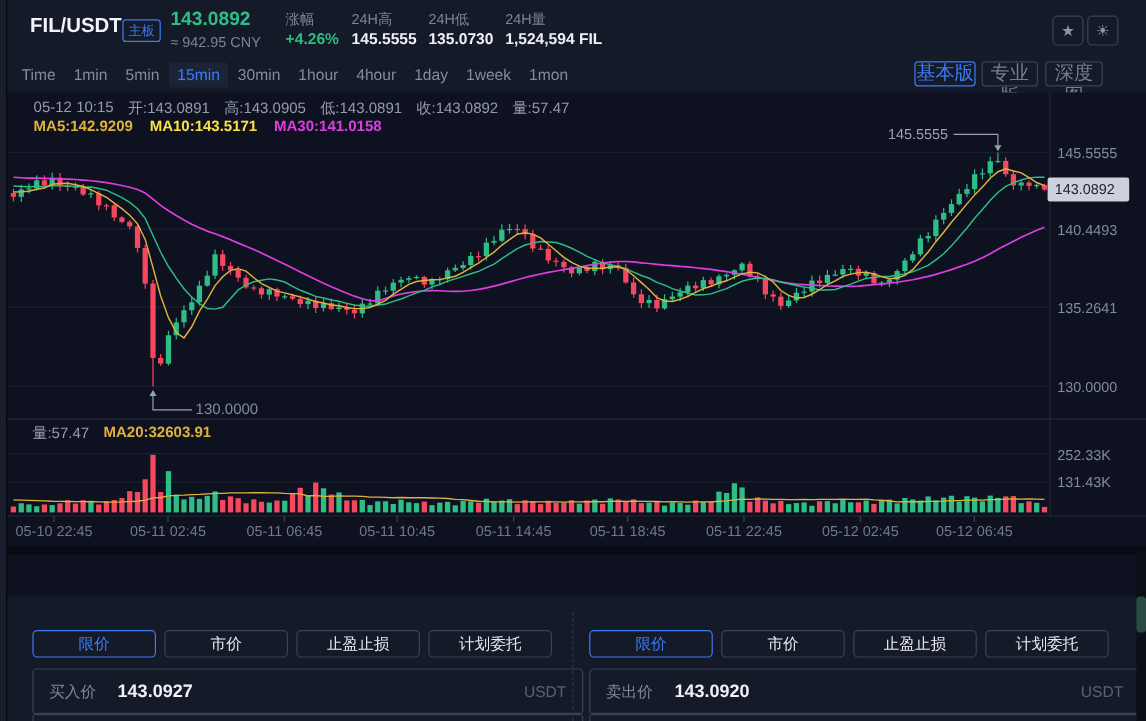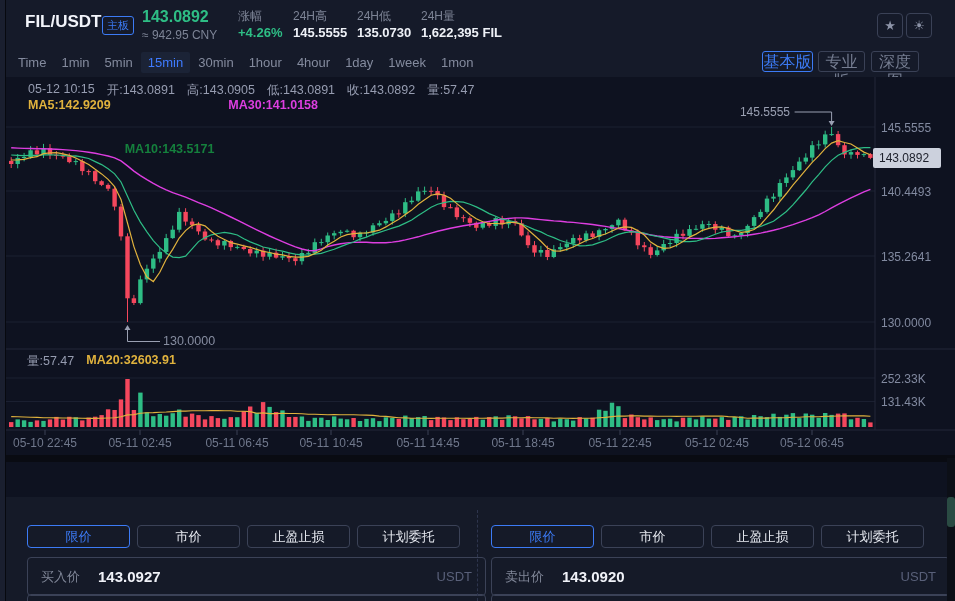--- a/index.html
+++ b/index.html
@@ -22,21 +22,21 @@
   .tfwrap{left:11px;top:0;height:30px;display:flex;align-items:center;gap:1px;}
   .tf{font-size:13px;color:#848b9e;padding:3px 7px;border-radius:2px;cursor:pointer;}
   .tf.active{color:#3f7bff;background:#1b2336;text-align:center;}
   .viewbtn{top:4px;height:19px;line-height:19px;text-align:center;font-size:16px;border-radius:3px;
            border:1px solid #3a4156;color:#767e92;cursor:pointer;}
   .viewbtn.active{border-color:#3c7bf6;color:#3c7bf6;}
   
   .chart{left:0;top:77px;width:955px;height:378px;background:#0e1220;}
   .infoline{left:28px;top:5px;display:flex;gap:12px;font-size:12.5px;color:#969cb0;white-space:nowrap;}
   .maline{left:28px;top:21px;display:flex;gap:14px;font-size:12.5px;font-weight:700;white-space:nowrap;}
-  .ma5{color:#e0b23d;} .ma10{color:#15803d;margin-top:44px;} .ma30{color:#dd3ee0;}
+  .ma5{color:#e0b23d;} .ma10{color:#fde047;} .ma30{color:#dd3ee0;}
   .axlabel{left:881px;font-size:12px;color:#828aa0;}
   .curtag{left:873px;width:62px;height:20px;background:#ccd1dd;color:#1c1f2a;font-size:12px;
           line-height:20px;padding-left:6px;border-radius:2px;}
   .volinfo{left:27px;top:276px;display:flex;gap:12px;font-size:12.5px;white-space:nowrap;}
   .volinfo .v1{color:#969cb0;} .volinfo .v2{color:#e0b23d;font-weight:700;}
   .tlabel{top:359px;width:90px;text-align:center;font-size:12px;color:#70788c;}
   .anno-high{left:737px;top:28px;width:53px;text-align:right;font-size:12px;color:#9aa0b2;}
   .anno-low{left:163px;top:257px;font-size:12.5px;color:#868da0;}
   
   .band{left:0;top:455px;width:955px;height:7px;background:#090b12;}
@@ -70,21 +70,21 @@
     <span class="ab badge">主板</span>
     <span class="ab hprice">143.0892</span>
     <span class="ab hcny">≈ 942.95 CNY</span>
     <span class="ab hcol-label" style="left:238px">涨幅</span>
     <span class="ab hcol-value green" style="left:238px">+4.26%</span>
     <span class="ab hcol-label" style="left:293px">24H高</span>
     <span class="ab hcol-value" style="left:293px">145.5555</span>
     <span class="ab hcol-label" style="left:357px">24H低</span>
     <span class="ab hcol-value" style="left:357px">135.0730</span>
     <span class="ab hcol-label" style="left:421px">24H量</span>
-    <span class="ab hcol-value" style="left:421px">1,622,395 FIL</span>
+    <span class="ab hcol-value" style="left:421px">1,524,594 FIL</span>
     <div class="ab iconbtn" style="left:877px">
       <span>★</span>
     </div>
     <div class="ab iconbtn" style="left:906px">
       <span>☀</span>
     </div>
   </div>
 
   <div class="ab toolbar">
     <div class="ab tfwrap">

